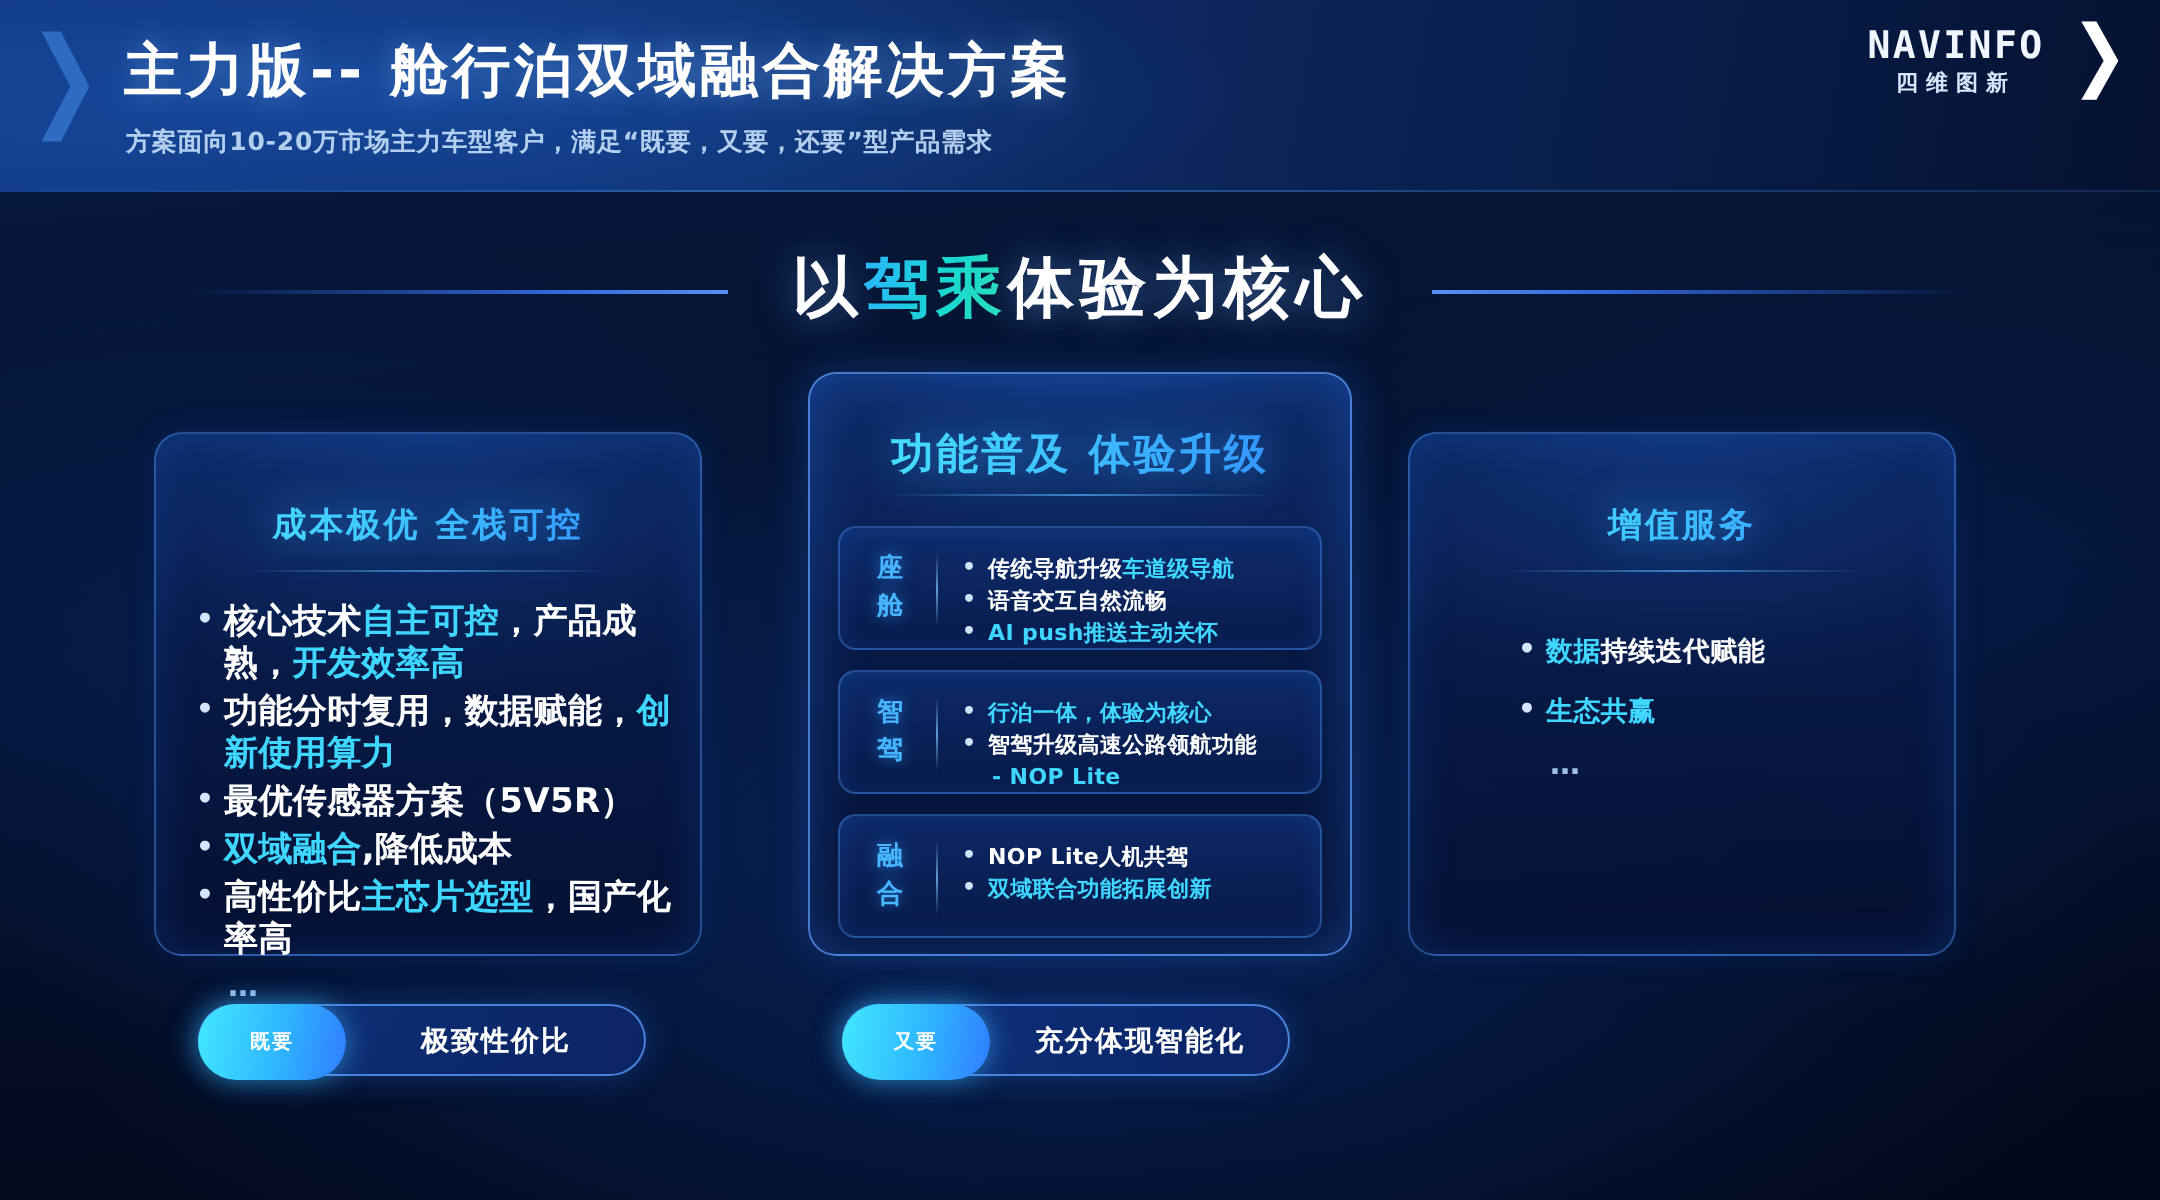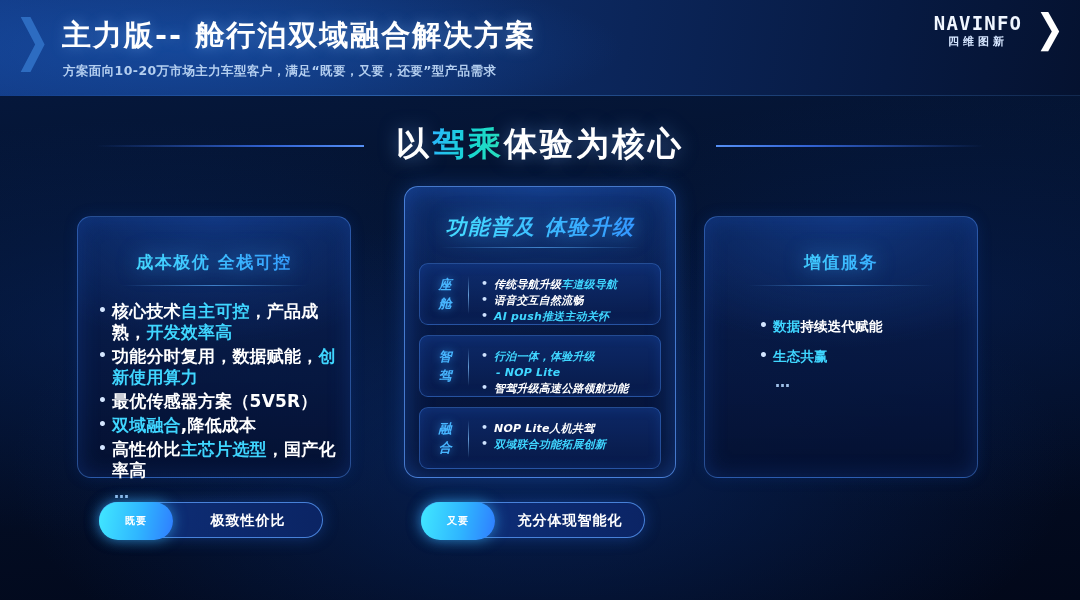--- a/index.html
+++ b/index.html
@@ -84,21 +84,20 @@
     border:1px solid rgba(70,130,225,.55);
     background:
       radial-gradient(ellipse 110% 70% at 50% 0%, rgba(26,78,170,.42) 0%, rgba(10,30,80,0) 72%),
       linear-gradient(180deg, rgba(12,38,96,.80) 0%, rgba(8,26,70,.80) 45%, rgba(5,16,48,.85) 100%);
     box-shadow:0 0 22px rgba(26,84,190,.30) inset, 0 0 14px rgba(20,70,170,.22);
   }
   #card-left{ left:77px;  top:216px; width:274px; height:262px; }
   #card-mid{  left:404px; top:186px; width:272px; height:292px;
     border-color:rgba(92,156,255,.75);
     box-shadow:0 0 28px rgba(40,110,230,.40) inset, 0 0 20px rgba(40,110,230,.30);
-    font-style:italic;
   }
   #card-right{ left:704px; top:216px; width:274px; height:262px; }
 
   .card-title{
     position:absolute; left:0; width:100%; text-align:center;
     font-size:17px; font-weight:700; letter-spacing:1.5px;
     background:linear-gradient(100deg,#49e8ff 0%, #3fc8ff 40%, #2f86ff 100%);
     -webkit-background-clip:text; background-clip:text; color:transparent;
     filter:drop-shadow(0 0 10px rgba(60,170,255,.55));
   }
@@ -231,23 +230,23 @@
           <div class="sect-list">
             <div class="sl"><span><span>传统导航升级</span><span class="cy">车道级导航</span></span></div>
             <div class="sl"><span><span>语音交互自然流畅</span></span></div>
             <div class="sl"><span><span class="cy">AI push推送主动关怀</span></span></div>
           </div>
         </div>
         <div class="sect">
           <div class="sect-label">智<br>驾</div>
           <div class="sect-div"></div>
           <div class="sect-list">
-            <div class="sl"><span><span class="cy">行泊一体，体验升级</span></span></div>
+            <div class="sl"><span><span class="cy">行泊一体，体验为核心</span></span></div>
+            <div class="sl"><span><span>智驾升级高速公路领航功能</span></span></div>
             <div class="sl nodot"><span><span class="cy">- NOP Lite</span></span></div>
-            <div class="sl"><span><span>智驾升级高速公路领航功能</span></span></div>
           </div>
         </div>
         <div class="sect">
           <div class="sect-label">融<br>合</div>
           <div class="sect-div"></div>
           <div class="sect-list">
             <div class="sl"><span><span>NOP Lite人机共驾</span></span></div>
             <div class="sl"><span><span class="cy">双域联合功能拓展创新</span></span></div>
           </div>
         </div>

